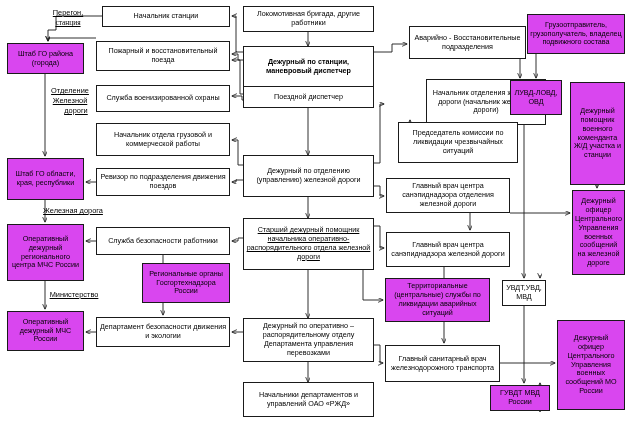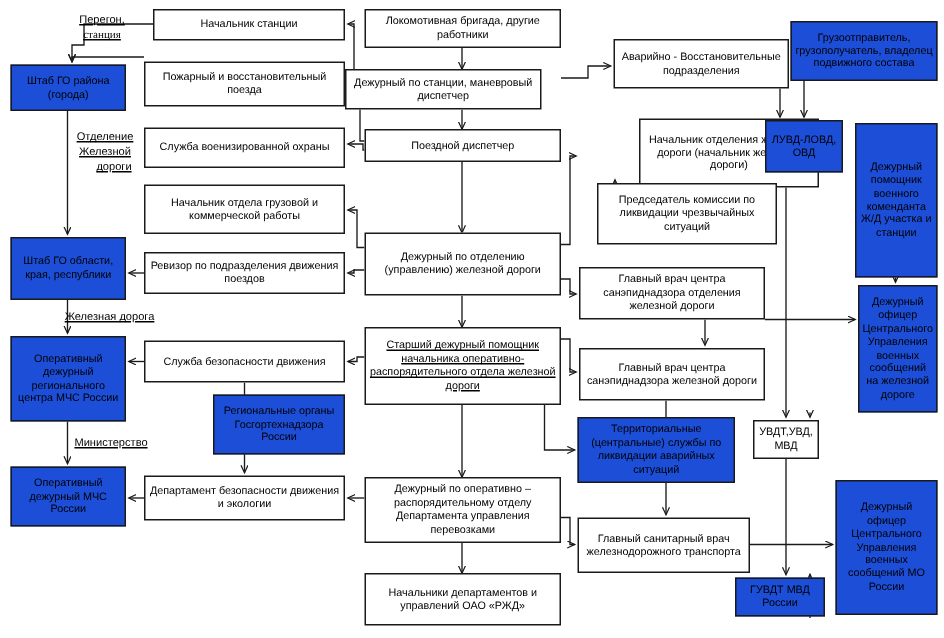--- a/index.html
+++ b/index.html
@@ -2,21 +2,21 @@
 <html><head>
 <meta charset="utf-8">
 <style>
   html,body{margin:0;padding:0;background:#ffffff;}
   body{font-family:"Liberation Sans","DejaVu Sans",sans-serif;}
   #canvas{position:relative;width:629px;height:425px;background:#fff;overflow:hidden;}
   #wires{position:absolute;left:0;top:0;width:629px;height:425px;}
   .node{position:absolute;box-sizing:border-box;border:1px solid #1a1a1a;
         display:flex;align-items:center;justify-content:center;text-align:center;
         font-size:7.2px;line-height:1.22;color:#000;padding:1px 2px;background:#ffffff;}
-  .node.gray{background:#1d4ed8;}
+  .node.gray{background:#d946ef;}
   .node.z{z-index:5;}
   .node span{display:block;width:100%;}
   .seclabel{position:absolute;font-size:7.4px;color:#000;text-decoration:underline;
             text-align:center;white-space:nowrap;}
 </style>
 </head>
 <body>
 
 <div id="canvas">
   <svg id="wires" viewBox="0 0 629 425">
@@ -131,32 +131,32 @@
     <div class="node z" style="left: 96px; top: 85px; width: 134px; height: 27px;">
       <span>Служба военизированной охраны</span>
     </div>
     <div class="node z" style="left: 96px; top: 123px; width: 134px; height: 33px;">
       <span>Начальник отдела грузовой и коммерческой работы</span>
     </div>
     <div class="node z" style="left: 96px; top: 168px; width: 134px; height: 28px;">
       <span>Ревизор по подразделения движения поездов</span>
     </div>
     <div class="node z" style="left: 96px; top: 227px; width: 134px; height: 28px;">
-      <span>Служба безопасности движения</span>
+      <span>Служба безопасности работники</span>
     </div>
     <div class="node gray z" style="left: 142px; top: 263px; width: 88px; height: 40px;">
       <span>Региональные органы Госгортехнадзора России</span>
     </div>
     <div class="node z" style="left: 96px; top: 317px; width: 134px; height: 30px;">
       <span>Департамент безопасности движения и экологии</span>
     </div>
     <div class="node z" style="left: 243px; top: 6px; width: 131px; height: 26px;">
       <span>Локомотивная бригада, другие работники</span>
     </div>
-    <div class="node z" style="left: 230px; top: 46px; width: 131px; height: 27px;">
+    <div class="node z" style="left: 243px; top: 46px; width: 131px; height: 41px; font-weight: bold;">
       <span>Дежурный по станции, маневровый диспетчер</span>
     </div>
     <div class="node z" style="left: 243px; top: 86px; width: 131px; height: 22px;">
       <span>Поездной диспетчер</span>
     </div>
     <div class="node z" style="left: 243px; top: 155px; width: 131px; height: 42px;">
       <span>Дежурный по отделению (управлению) железной дороги</span>
     </div>
     <div class="node z" style="left: 243px; top: 218px; width: 131px; height: 52px; text-decoration: underline;">
       <span>Старший дежурный помощник начальника оперативно-распорядительного отдела железной дороги</span>

